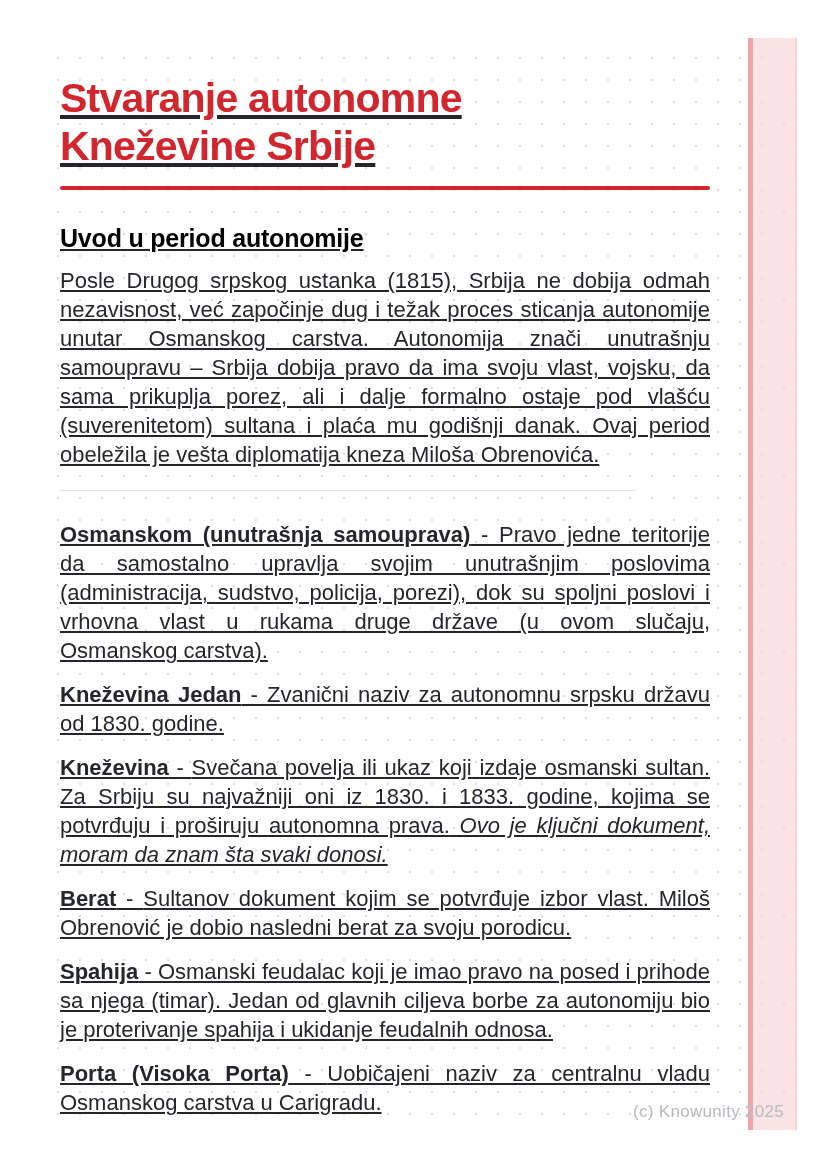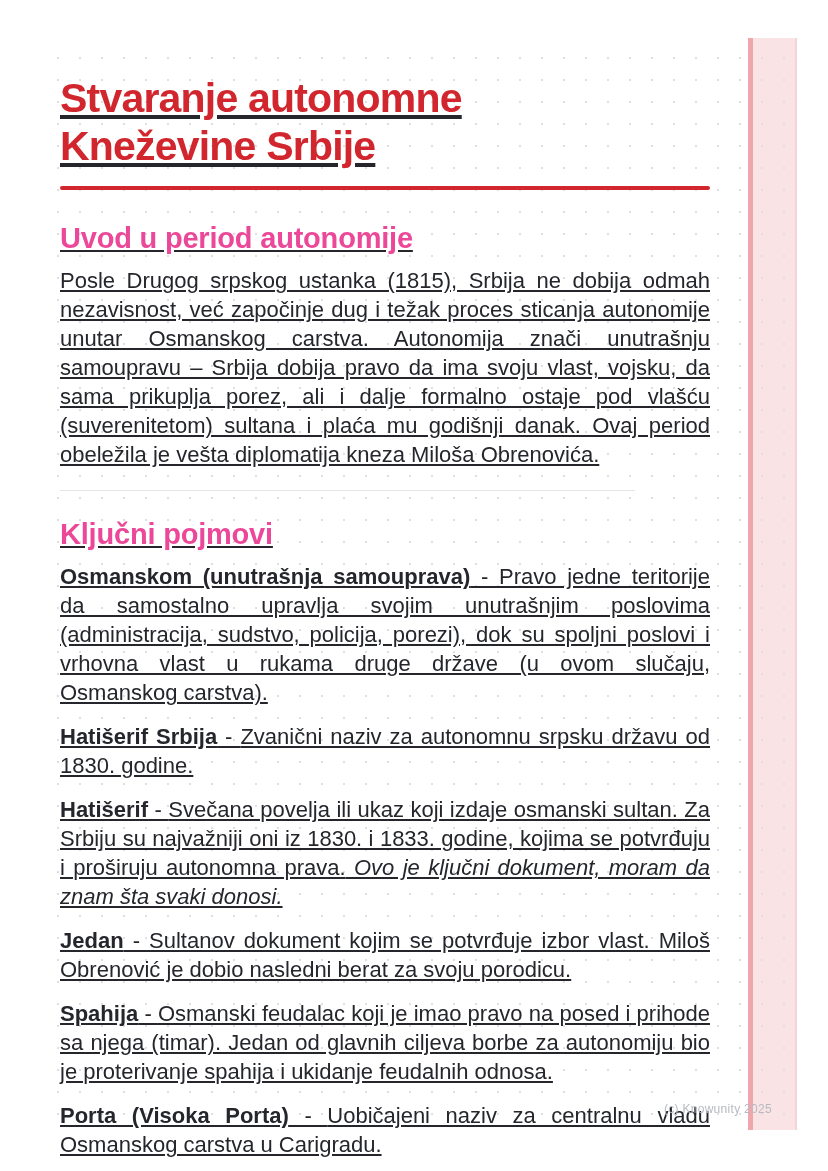--- a/index.html
+++ b/index.html
@@ -52,25 +52,25 @@
     color: #d2262e;
   }
   .title-rule {
     width: 650px; height: 4px;
     background: #d2262e;
     border-radius: 2px;
     margin: 0 0 34px 0;
   }
   h2.section-heading {
     margin: 0 0 14px 0;
-    font-size: 29px;
+    font-size: 25px;
     line-height: 28px;
     font-weight: 700;
     letter-spacing: -0.2px;
-    color: #ec4899;
+    color: #000000;
   }
   h2.second { margin-top: 0; }
 
   p.body-par {
     margin: 0 0 15px 0;
     font-size: 22px;
     line-height: 29px;
     text-align: justify;
     color: #24262b;
   }
@@ -82,22 +82,22 @@
     border: none;
     border-top: 1px solid #e5e5e7;
     width: 575px;
     margin: 0 0 29px 0;
     margin-left: 0;
   }
 
   .footer-note {
     position: absolute;
     top: 1102px;
-    right: 56px;
-    font-size: 12px;
+    right: 44px;
+    font-size: 17px;
     letter-spacing: 0.3px;
     color: #b7bac1;
     z-index: 3;
     text-align: center;
   }
   .stripe { z-index: 0; }
   .dot-grid { z-index: 1; }
   .content { z-index: 2; }
 </style>
 </head>
@@ -111,29 +111,28 @@
   <div class="content">
 
     <h1 class="doc-title">Stvaranje autonomne Kneževine Srbije</h1>
     <div class="title-rule"></div>
 
     <h2 class="section-heading">Uvod u period autonomije</h2>
     <p class="body-par intro">Posle Drugog srpskog ustanka (1815), Srbija ne dobija odmah nezavisnost, već započinje dug i težak proces sticanja autonomije unutar Osmanskog carstva. Autonomija znači unutrašnju samoupravu – Srbija dobija pravo da ima svoju vlast, vojsku, da sama prikuplja porez, ali i dalje formalno ostaje pod vlašću (suverenitetom) sultana i plaća mu godišnji danak. Ovaj period obeležila je vešta diplomatija kneza Miloša Obrenovića.</p>
 
     <hr class="divider">
 
-    <h2 class="section-heading second">Ključni pojmovi</h2>
 
     <p class="body-par"><b>Osmanskom (unutrašnja samouprava)</b><span> - </span><span>Pravo jedne teritorije da samostalno upravlja svojim unutrašnjim poslovima (administracija, sudstvo, policija, porezi), dok su spoljni poslovi i vrhovna vlast u rukama druge države (u ovom slučaju, Osmanskog carstva).</span></p>
 
-    <p class="body-par"><b>Hatišerif Srbija</b><span> - </span><span>Zvanični naziv za autonomnu srpsku državu od 1830. godine.</span></p>
+    <p class="body-par"><b>Kneževina Jedan</b><span> - </span><span>Zvanični naziv za autonomnu srpsku državu od 1830. godine.</span></p>
 
-    <p class="body-par"><b>Hatišerif</b><span> - </span><span>Svečana povelja ili ukaz koji izdaje osmanski sultan. Za Srbiju su najvažniji oni iz 1830. i 1833. godine, kojima se potvrđuju i proširuju autonomna prava.</span><i> Ovo je ključni dokument, moram da znam šta svaki donosi.</i></p>
+    <p class="body-par"><b>Kneževina</b><span> - </span><span>Svečana povelja ili ukaz koji izdaje osmanski sultan. Za Srbiju su najvažniji oni iz 1830. i 1833. godine, kojima se potvrđuju i proširuju autonomna prava.</span><i> Ovo je ključni dokument, moram da znam šta svaki donosi.</i></p>
 
-    <p class="body-par"><b>Jedan</b><span> - </span><span>Sultanov dokument kojim se potvrđuje izbor vlast. Miloš Obrenović je dobio nasledni berat za svoju porodicu.</span></p>
+    <p class="body-par"><b>Berat</b><span> - </span><span>Sultanov dokument kojim se potvrđuje izbor vlast. Miloš Obrenović je dobio nasledni berat za svoju porodicu.</span></p>
 
     <p class="body-par"><b>Spahija</b><span> - </span><span>Osmanski feudalac koji je imao pravo na posed i prihode sa njega (timar). Jedan od glavnih ciljeva borbe za autonomiju bio je proterivanje spahija i ukidanje feudalnih odnosa.</span></p>
 
     <p class="body-par"><b>Porta (Visoka Porta)</b><span> - </span><span>Uobičajeni naziv za centralnu vladu Osmanskog carstva u Carigradu.</span></p>
 
 
   </div>
 
   <div class="footer-note">(c) Knowunity 2025</div>
 

